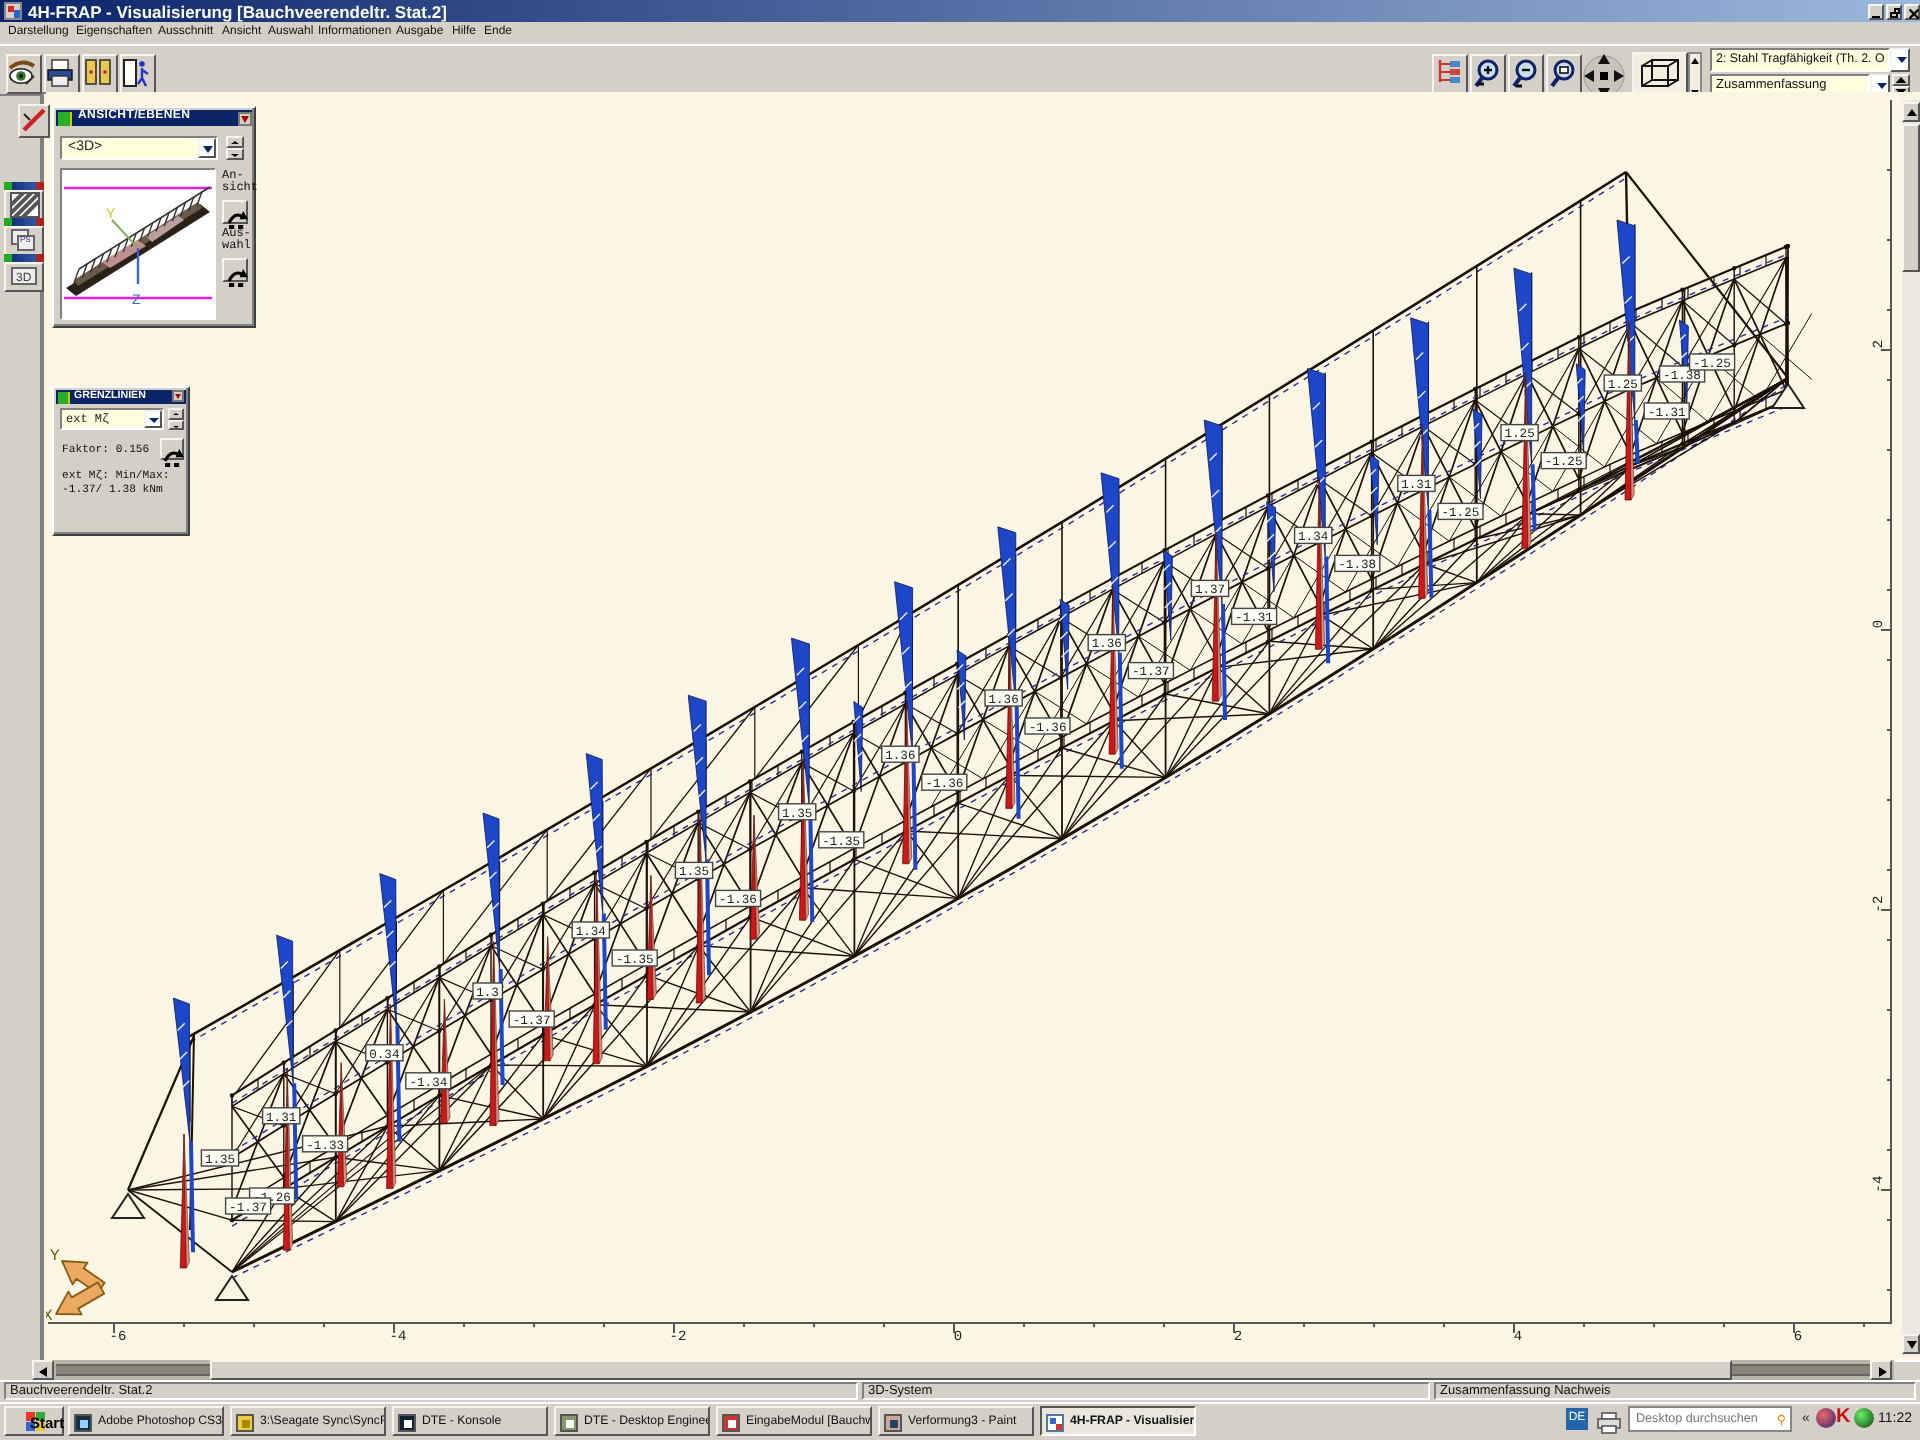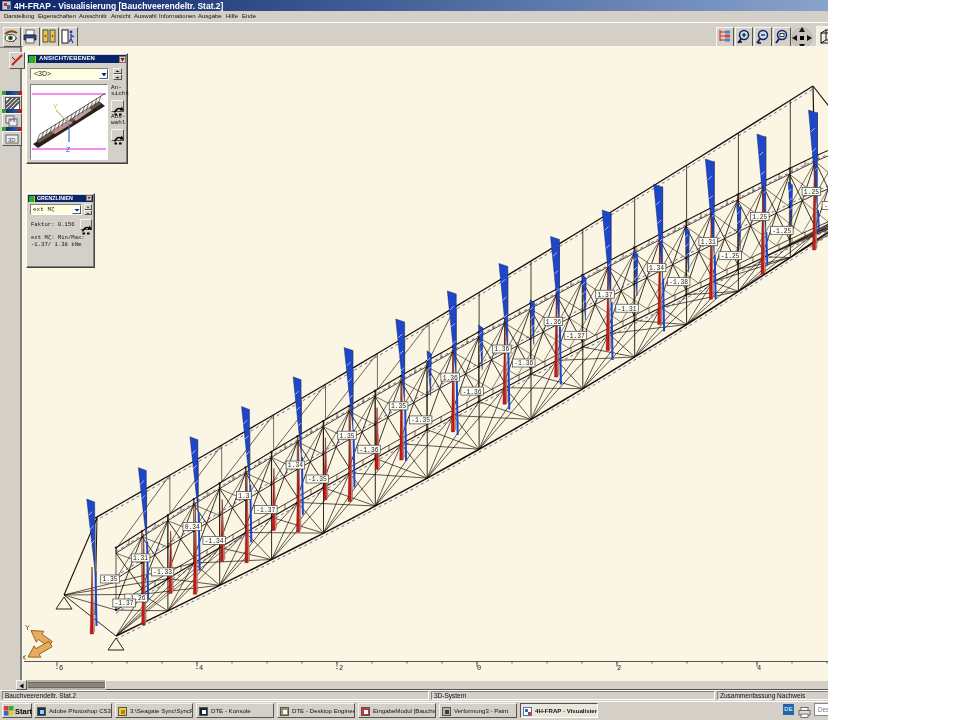--- a/index.html
+++ b/index.html
@@ -1,15 +1,15 @@
 <!DOCTYPE html>
 <html><head><meta charset="utf-8"><style>
 * { margin:0; padding:0; box-sizing:border-box; }
 body { font-family:"Liberation Sans", sans-serif; }
-#app { position:relative; width:828px; height:720px; background:#d4d0c8; overflow:hidden; }
+#app { position:relative; width:960px; height:720px; background:#d4d0c8; overflow:hidden; }
 .abs { position:absolute; }
 .raised { border-top:1px solid #fff; border-left:1px solid #fff; border-right:1px solid #404040; border-bottom:1px solid #404040; box-shadow:inset -1px -1px 0 #808080; }
 .sunken { border-top:1px solid #808080; border-left:1px solid #808080; border-right:1px solid #fff; border-bottom:1px solid #fff; }
 .btn { background:#d4d0c8; border-top:1px solid #f5f4f0; border-left:1px solid #f5f4f0; border-right:1px solid #555; border-bottom:1px solid #555; }
 </style></head><body>
 <div id="app">
 
   <div class="abs" style="left:0;top:0;width:960px;height:11px;background:linear-gradient(to right,#0a246a,#9cb8dc);"></div>
   <div class="abs" style="left:2px;top:1px;width:9px;height:9px;background:#d4d0c8;border:1px solid #888;">
     <div class="abs" style="left:1px;top:1px;width:3px;height:3px;background:#d22;"></div>
@@ -1060,21 +1060,21 @@
         <polygon points="4.5,3 0.5,0.5 0.5,5.5" fill="#000"></polygon>
       </svg>
     </div>
 
   <div class="abs" style="left:0;top:690px;width:960px;height:11px;background:#d4d0c8;border-top:1px solid #fff;"></div>
   <div class="abs sunken" style="left:2px;top:691px;width:427px;height:9px;font-size:6.5px;color:#111;padding-left:2px;">Bauchveerendeltr. Stat.2</div>
   <div class="abs sunken" style="left:431px;top:691px;width:284px;height:9px;font-size:6.5px;color:#111;padding-left:2px;">3D-System</div>
   <div class="abs sunken" style="left:717px;top:691px;width:241px;height:9px;font-size:6.5px;color:#111;padding-left:2px;">Zusammenfassung Nachweis</div>
 
   <div class="abs" style="left:0;top:701px;width:960px;height:19px;background:#d4d0c8;border-top:1px solid #fff;"></div>
-  <div class="abs btn" style="left:2px;top:703px;width:30px;height:15px;font-size:7.5px;font-weight:bold;padding:2px 0 0 1px;"><svg width="10" height="10" viewBox="0 0 10 10">
+  <div class="abs btn" style="left:2px;top:703px;width:30px;height:15px;font-size:7.5px;font-weight:bold;padding:2px 0 0 1px;text-align:center;"><svg width="10" height="10" viewBox="0 0 10 10">
         <rect x="0" y="0" width="4.5" height="4.5" fill="#e33"></rect>
         <rect x="5" y="0" width="4.5" height="4.5" fill="#3a3"></rect>
         <rect x="0" y="5" width="4.5" height="4.5" fill="#36c"></rect>
         <rect x="5" y="5" width="4.5" height="4.5" fill="#ec2"></rect>
       </svg><span style="position:absolute;left:12px;top:3px;">Start</span></div>
   <div class="abs btn" style="left:34px;top:703px;width:78px;height:15px;font-size:6.1px;white-space:nowrap;overflow:hidden;padding:3px 0 0 14px;color:#111;"><span class="abs" style="left:2px;top:3px;width:9px;height:9px;background:#134;border:1px solid #555;">
         <span class="abs" style="left:2px;top:2px;width:4px;height:4px;background:#9cf;"></span>
       </span>Adobe Photoshop CS3 E...</div>
   <div class="abs btn" style="left:115px;top:703px;width:78px;height:15px;font-size:6.1px;white-space:nowrap;overflow:hidden;padding:3px 0 0 14px;color:#111;"><span class="abs" style="left:2px;top:3px;width:9px;height:9px;background:#ec4;border:1px solid #555;">
         <span class="abs" style="left:2px;top:2px;width:4px;height:4px;background:#a80;"></span>

